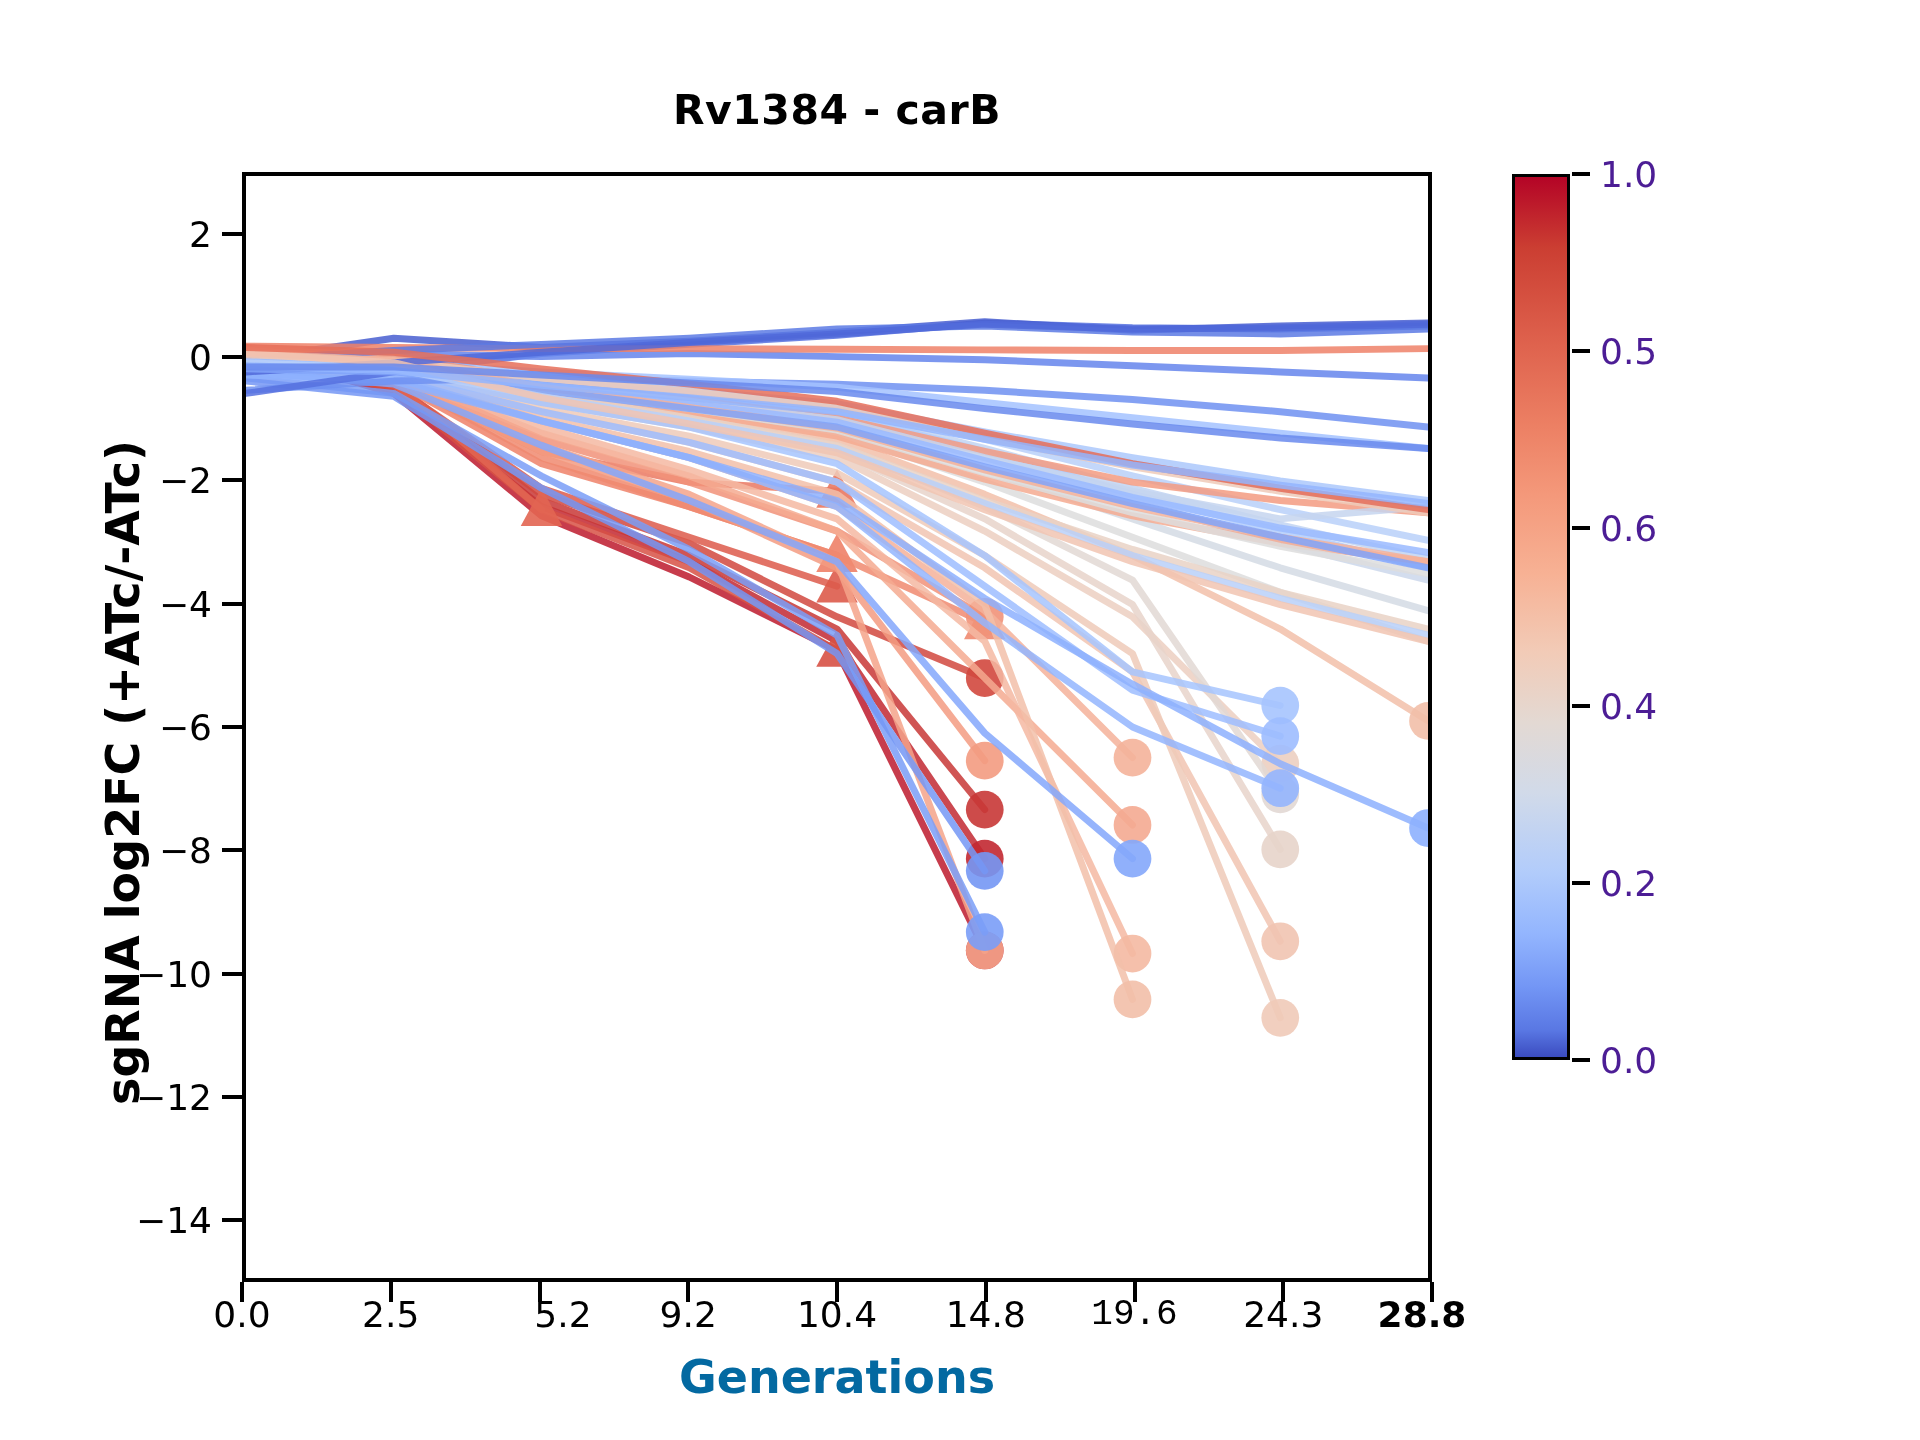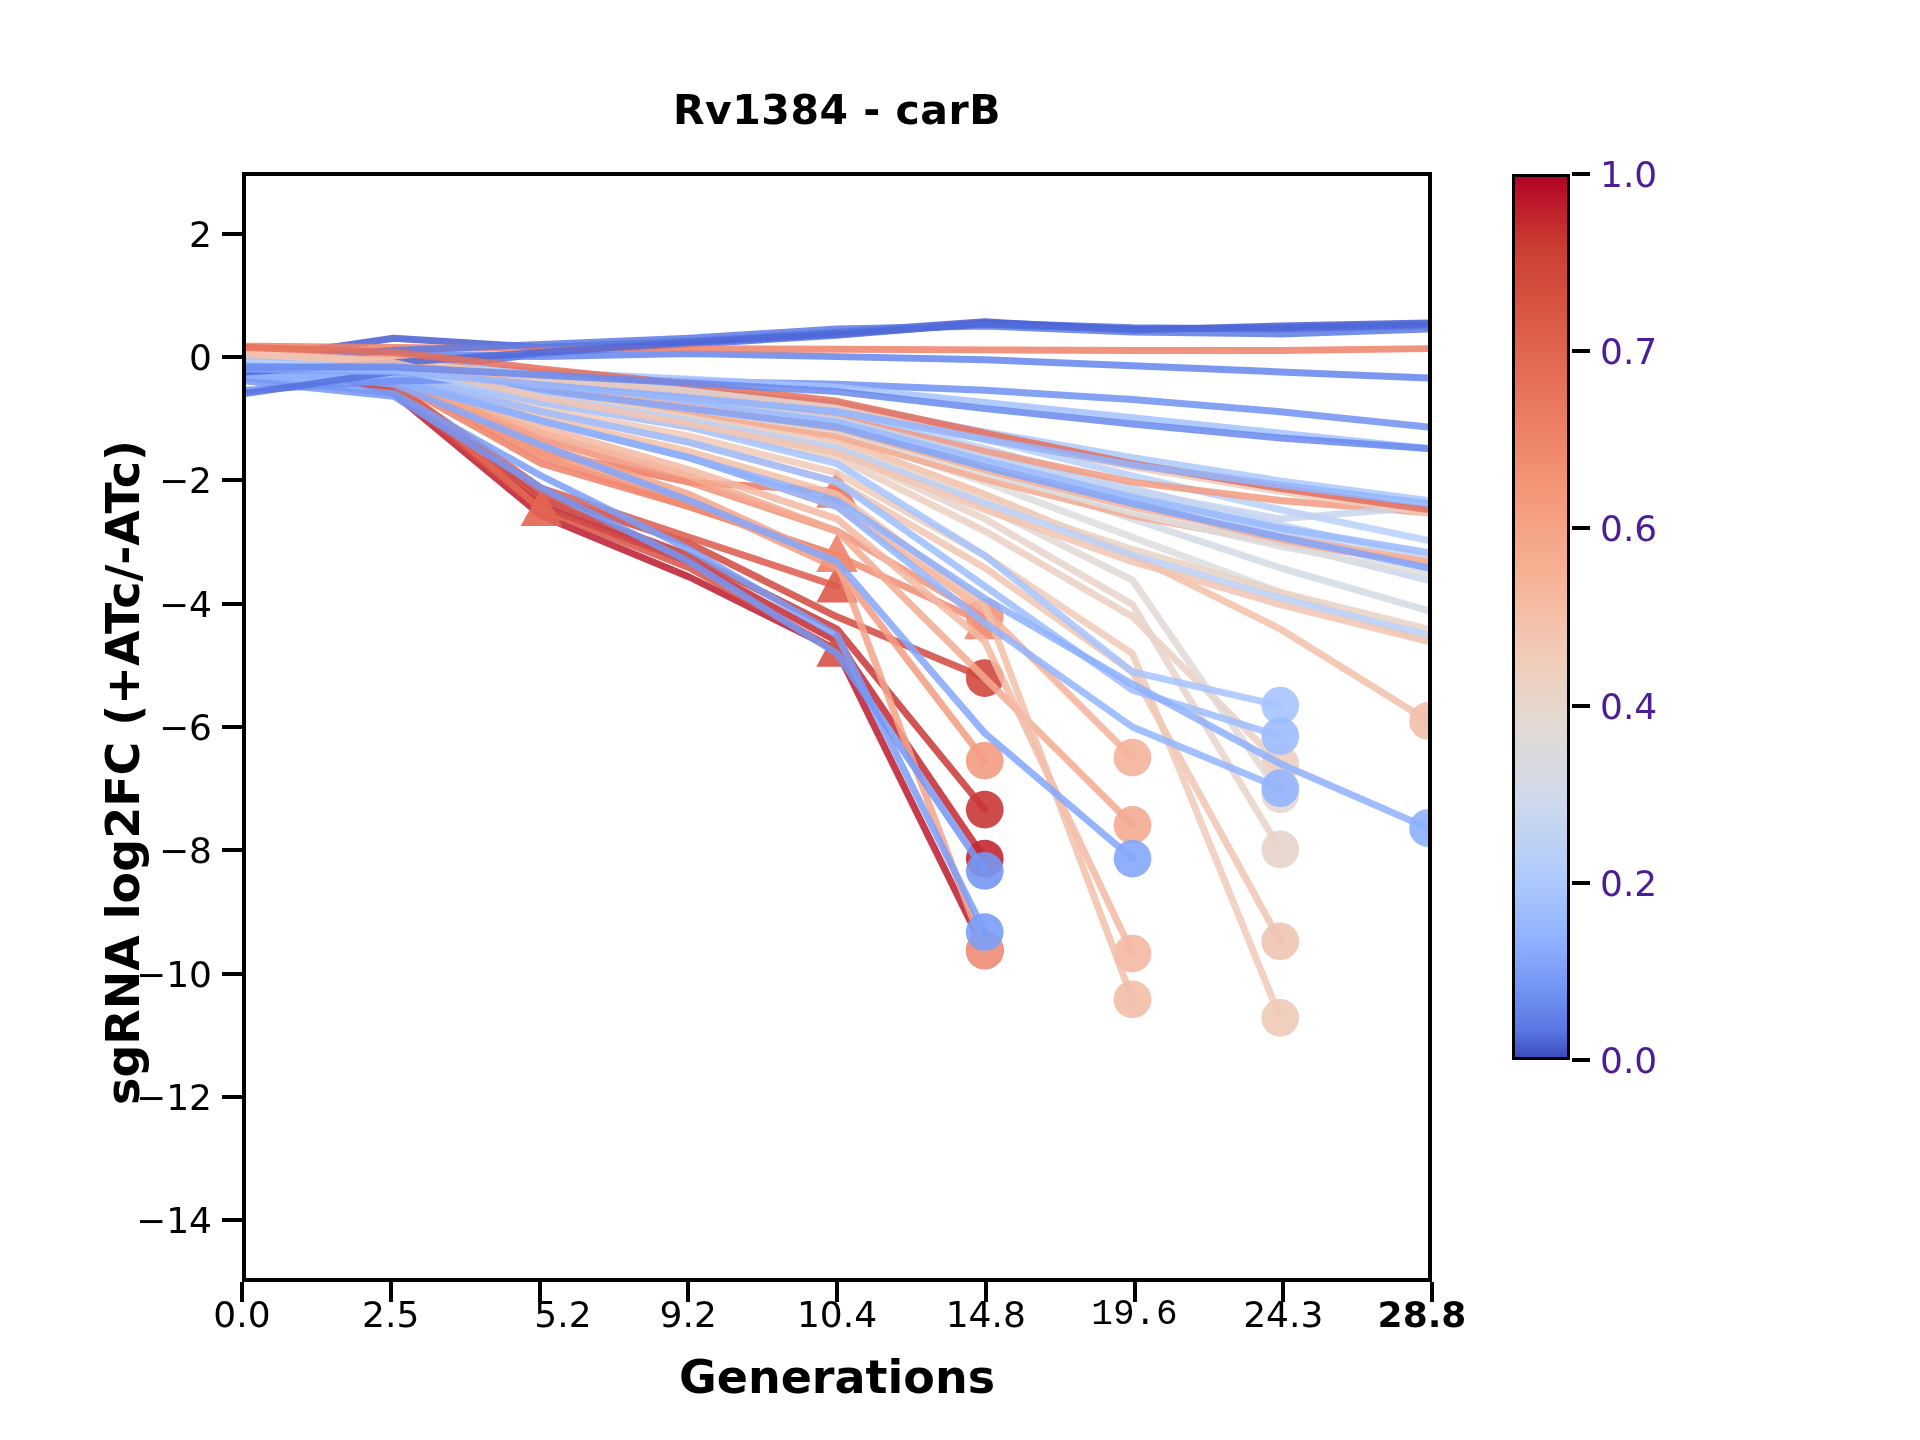--- a/index.html
+++ b/index.html
@@ -25,21 +25,21 @@
     font-size:36px;color:#000;white-space:nowrap;text-align:right;
     font-family:"DejaVu Sans",sans-serif;}
   
   .xtick{position:absolute;top:1110px;width:4px;height:20px;background:#000;}
   .xlabel{position:absolute;top:1294px;transform:translateX(-50%);
     font-size:36px;color:#000;white-space:nowrap;
     font-family:"DejaVu Sans",sans-serif;}
 
   #xaxis-title{
     position:absolute;left:242px;top:1350px;width:1190px;text-align:center;
-    font-size:46px;font-weight:bold;color:#000000;font-family:"DejaVu Sans",sans-serif;
+    font-size:46px;font-weight:bold;color:#0369a1;font-family:"DejaVu Sans",sans-serif;
   }
   #yaxis-title{
     position:absolute;left:0px;top:0px;
     font-size:46px;font-weight:bold;color:#000;
     font-family:"DejaVu Sans",sans-serif;white-space:nowrap;
     transform-origin:0 0;
     transform:translate(96px,1105px) rotate(-90deg);
   }
 
   
@@ -214,18 +214,18 @@
   <div id="cbar-ticks">
       <div class="cbtick" style="top: 1058px;"></div>
       <div class="cblabel" style="top: 1060px;">0.0</div>
       <div class="cbtick" style="top: 880.8px;"></div>
       <div class="cblabel" style="top: 882.8px;">0.2</div>
       <div class="cbtick" style="top: 703.6px;"></div>
       <div class="cblabel" style="top: 705.6px;">0.4</div>
       <div class="cbtick" style="top: 526.4px;"></div>
       <div class="cblabel" style="top: 528.4px;">0.6</div>
       <div class="cbtick" style="top: 349.2px;"></div>
-      <div class="cblabel" style="top: 351.2px;">0.7</div>
+      <div class="cblabel" style="top: 351.2px;">0.5</div>
       <div class="cbtick" style="top: 172px;"></div>
       <div class="cblabel" style="top: 174px;">1.0</div>
     </div>
 
 </div>
 
 </body></html>

